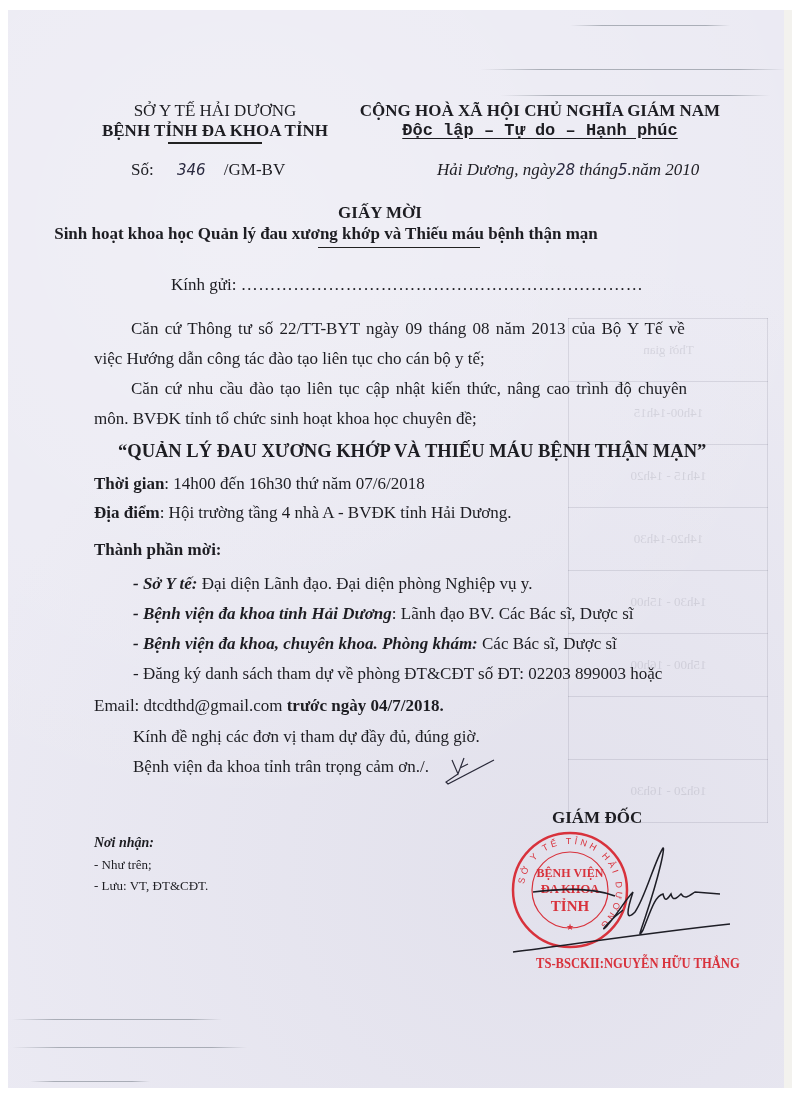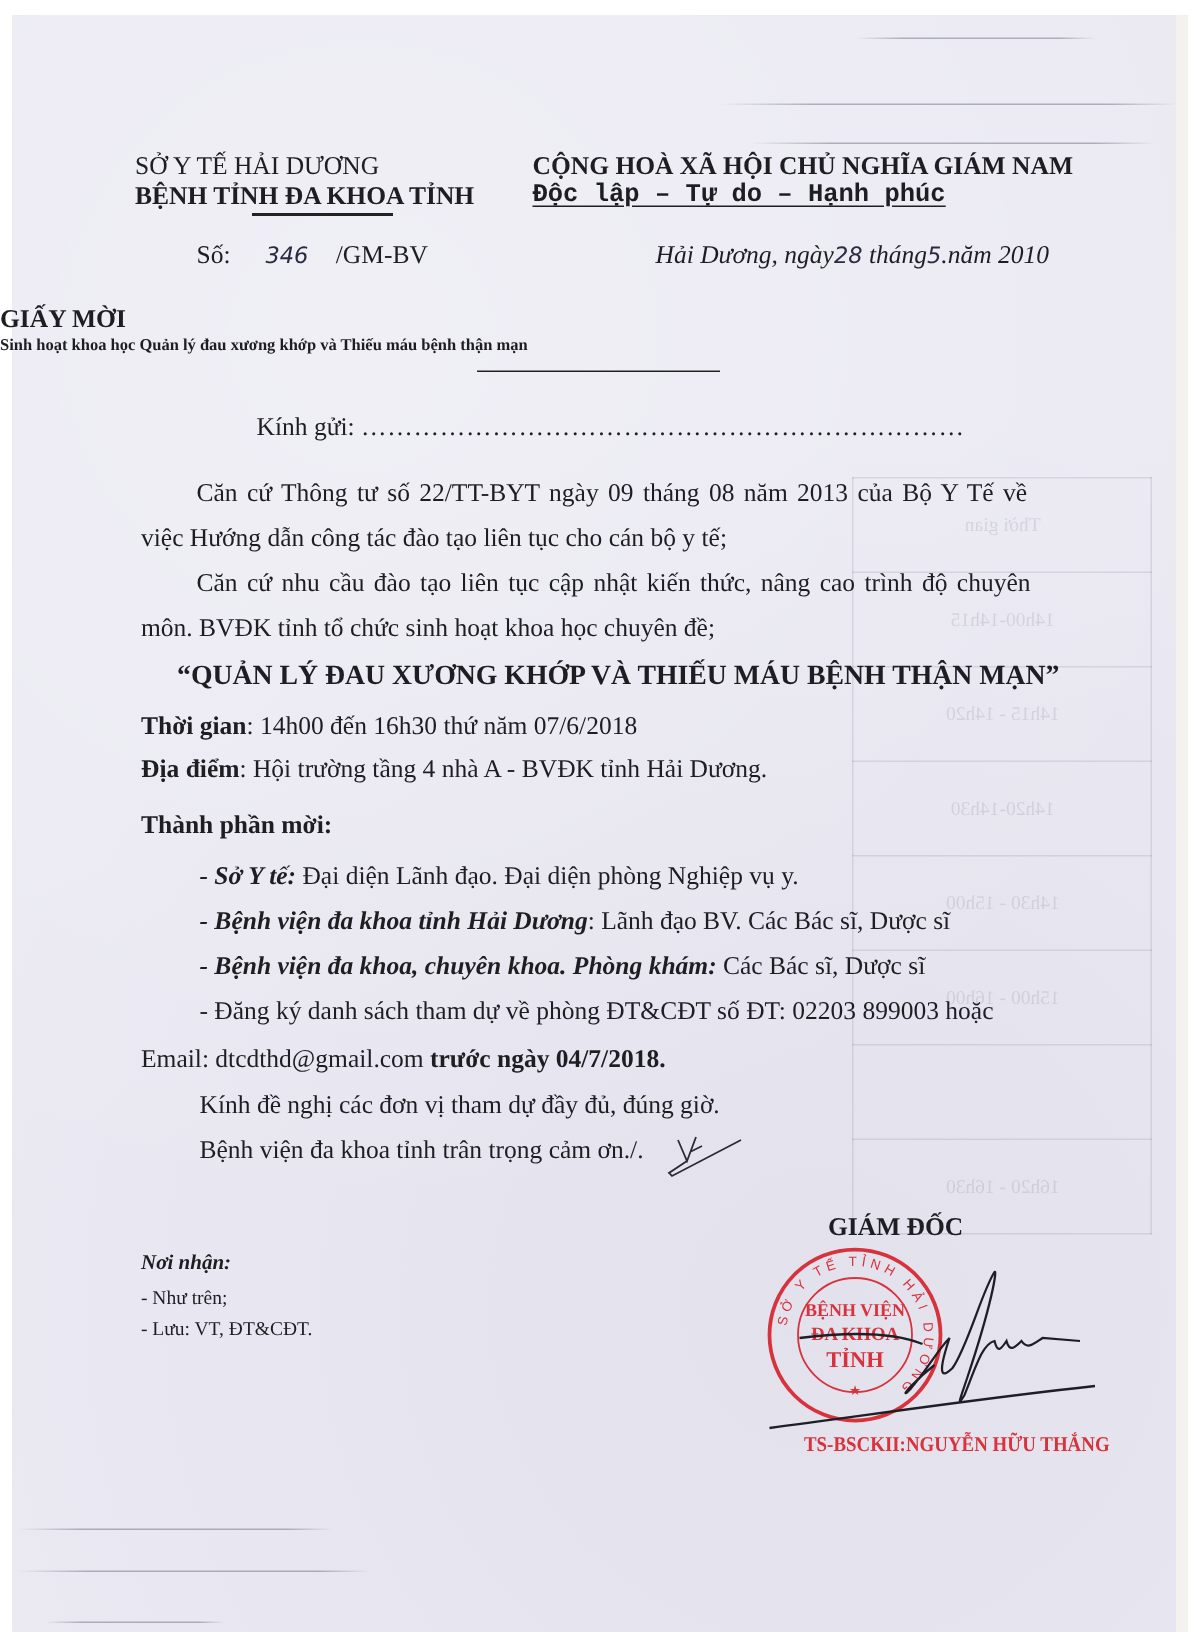--- a/index.html
+++ b/index.html
@@ -16,21 +16,21 @@
     }
     .page-edge { position: absolute; left: 784px; top: 10px; width: 8px; height: 1078px; background: #f3f2ee; }
     .scanline { position: absolute; height: 1px; background: linear-gradient(90deg, rgba(90,100,110,0), rgba(90,100,110,0.45) 20%, rgba(90,100,110,0.45) 85%, rgba(90,100,110,0)); }
 
     
     .bleed { position: absolute; left: 568px; top: 318px; width: 200px; color: rgba(60,60,80,0.13); font-size: 13px; }
     .bleed table { border-collapse: collapse; width: 100%; }
     .bleed td { border: 1px solid rgba(60,60,80,0.12); height: 62px; text-align: center; padding: 0 4px; transform: scaleX(-1); }
 
     .abs { position: absolute; white-space: nowrap; }
-    .center { }
+    .center { text-align: center; }
     .hdr-left { left: 90px; width: 250px; }
     .hdr-right { left: 355px; width: 370px; }
     .t16 { font-size: 17px; }
     .bold { font-weight: bold; }
     .ital { font-style: italic; }
     .underline-bar { position: absolute; height: 1.5px; background: #222; }
 
     .body-text { font-size: 17px; }
     .red { color: #d8323c; }
     .handwrite { font-family: "DejaVu Sans", sans-serif; font-style: italic; font-size: 15px; color: #2a2a40; }
@@ -92,21 +92,21 @@
 </div>
 
 <div class="abs center hdr-right t16 bold" style="top:101px;">CỘNG HOÀ XÃ HỘI CHỦ  NGHĨA GIÁM NAM</div>
 <div class="abs center hdr-right t16 bold" style="top:121px; text-decoration: underline; text-underline-offset: 3px; font-family: Liberation Mono, monospace;">Độc lập – Tự do – Hạnh phúc</div>
 <div class="abs t16 ital" style="left:437px; top:160px;">
   <span>Hải Dương, ngày</span><span class="handwrite">28</span>
   <span style="margin-left:0;font-family:Liberation Serif, serif;">tháng</span><span class="handwrite">5</span><span>.năm 2010</span>
 </div>
 
 <div class="abs center bold" style="left:0; width:760px; top:203px; font-size:17px;">GIẤY MỜI</div>
-<div class="abs center bold" style="left:0; width:652px; top:224px; font-size:11px;">Sinh hoạt khoa học Quản lý đau xương khớp và Thiếu máu bệnh thận mạn</div>
+<div class="abs center bold" style="left:0; width:652px; top:224px; font-size:17px;">Sinh hoạt khoa học Quản lý đau xương khớp và Thiếu máu bệnh thận mạn</div>
 <div class="underline-bar" style="left:318px; top:247px; width:162px; height:1px;"></div>
 
 <div class="abs body-text" style="left:171px; top:275px;">
   <span>Kính gửi:</span>
   <span style="letter-spacing:0.5px;">……………………………………………………………</span>
 </div>
 
 <div class="abs body-text" style="left:131px; top:319px; word-spacing:2px;">Căn cứ Thông tư số 22/TT-BYT ngày 09 tháng 08 năm 2013 của Bộ Y Tế về</div>
 <div class="abs body-text" style="left:94px; top:349px;">việc Hướng dẫn công tác đào tạo liên tục cho cán bộ y tế;</div>
 <div class="abs body-text" style="left:131px; top:379px; word-spacing:2px;">Căn cứ nhu cầu đào tạo liên tục cập nhật kiến thức, nâng cao trình độ chuyên</div>

